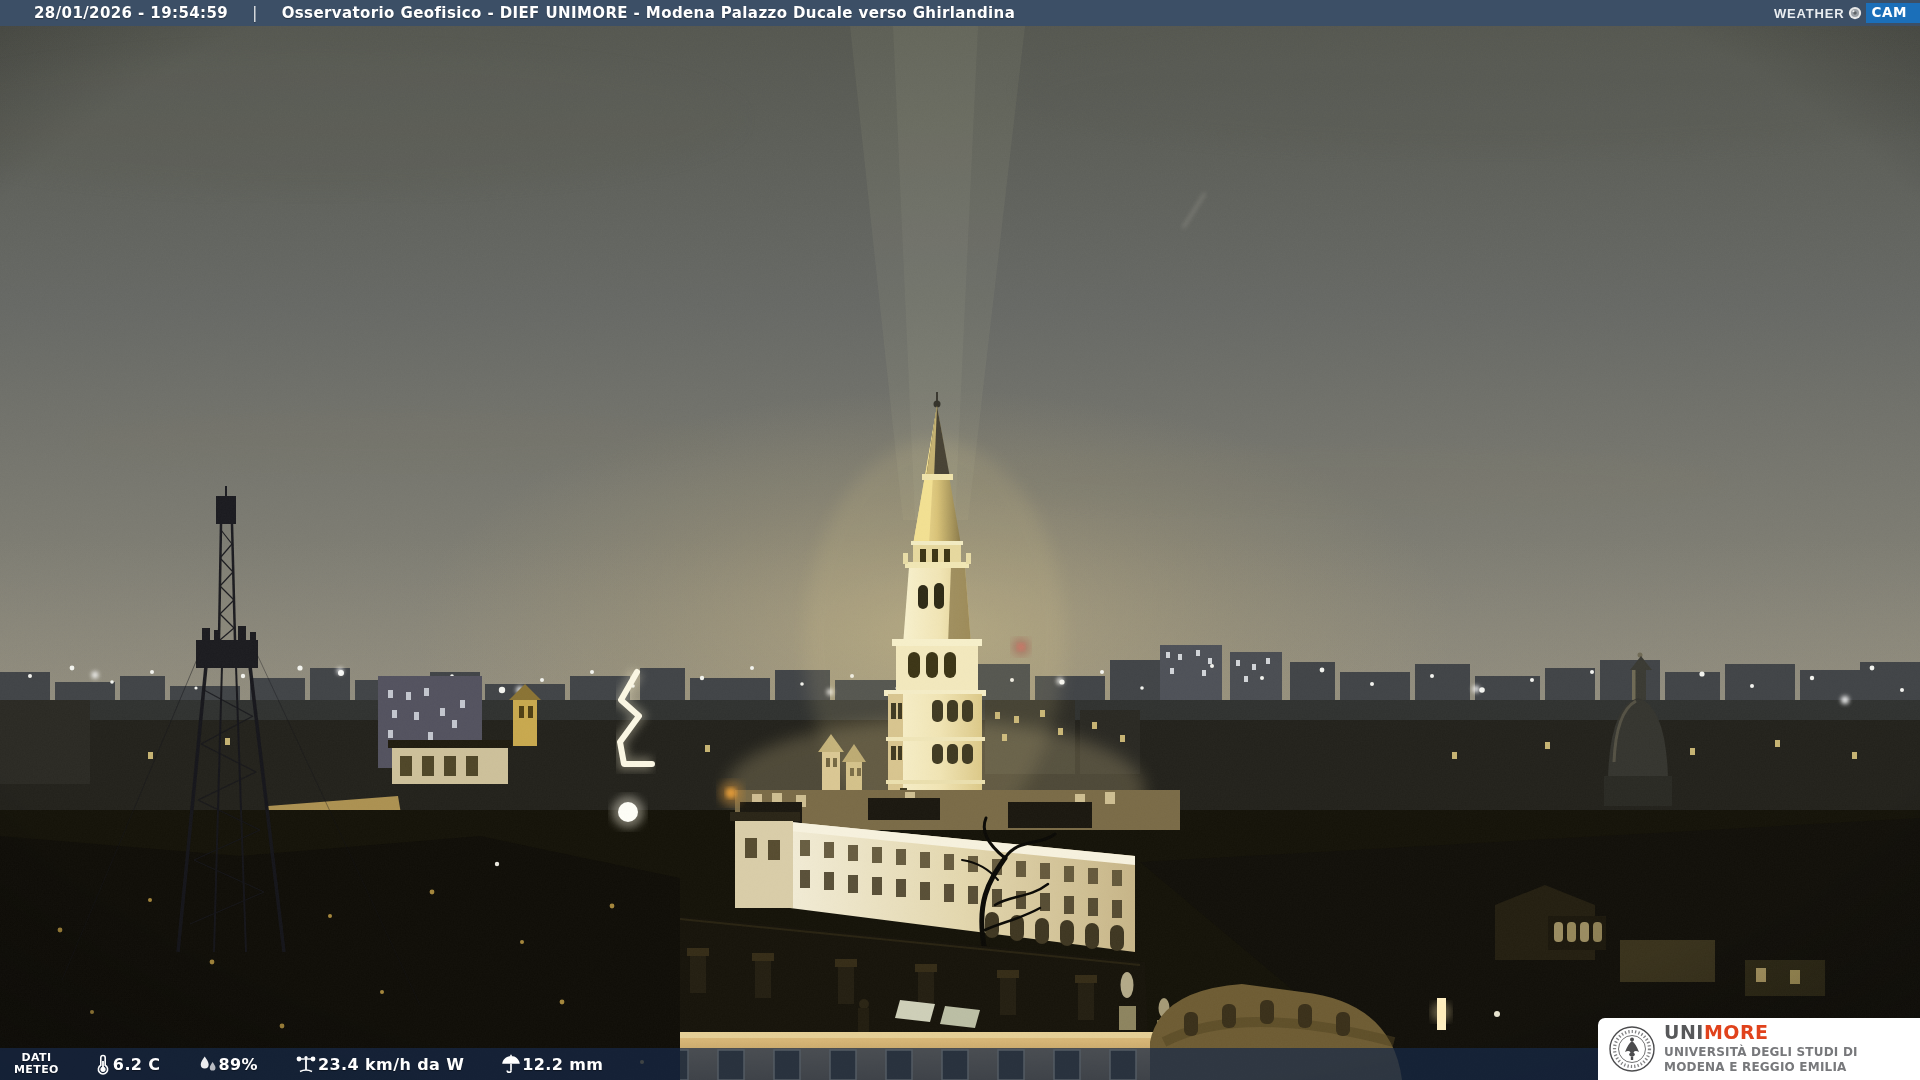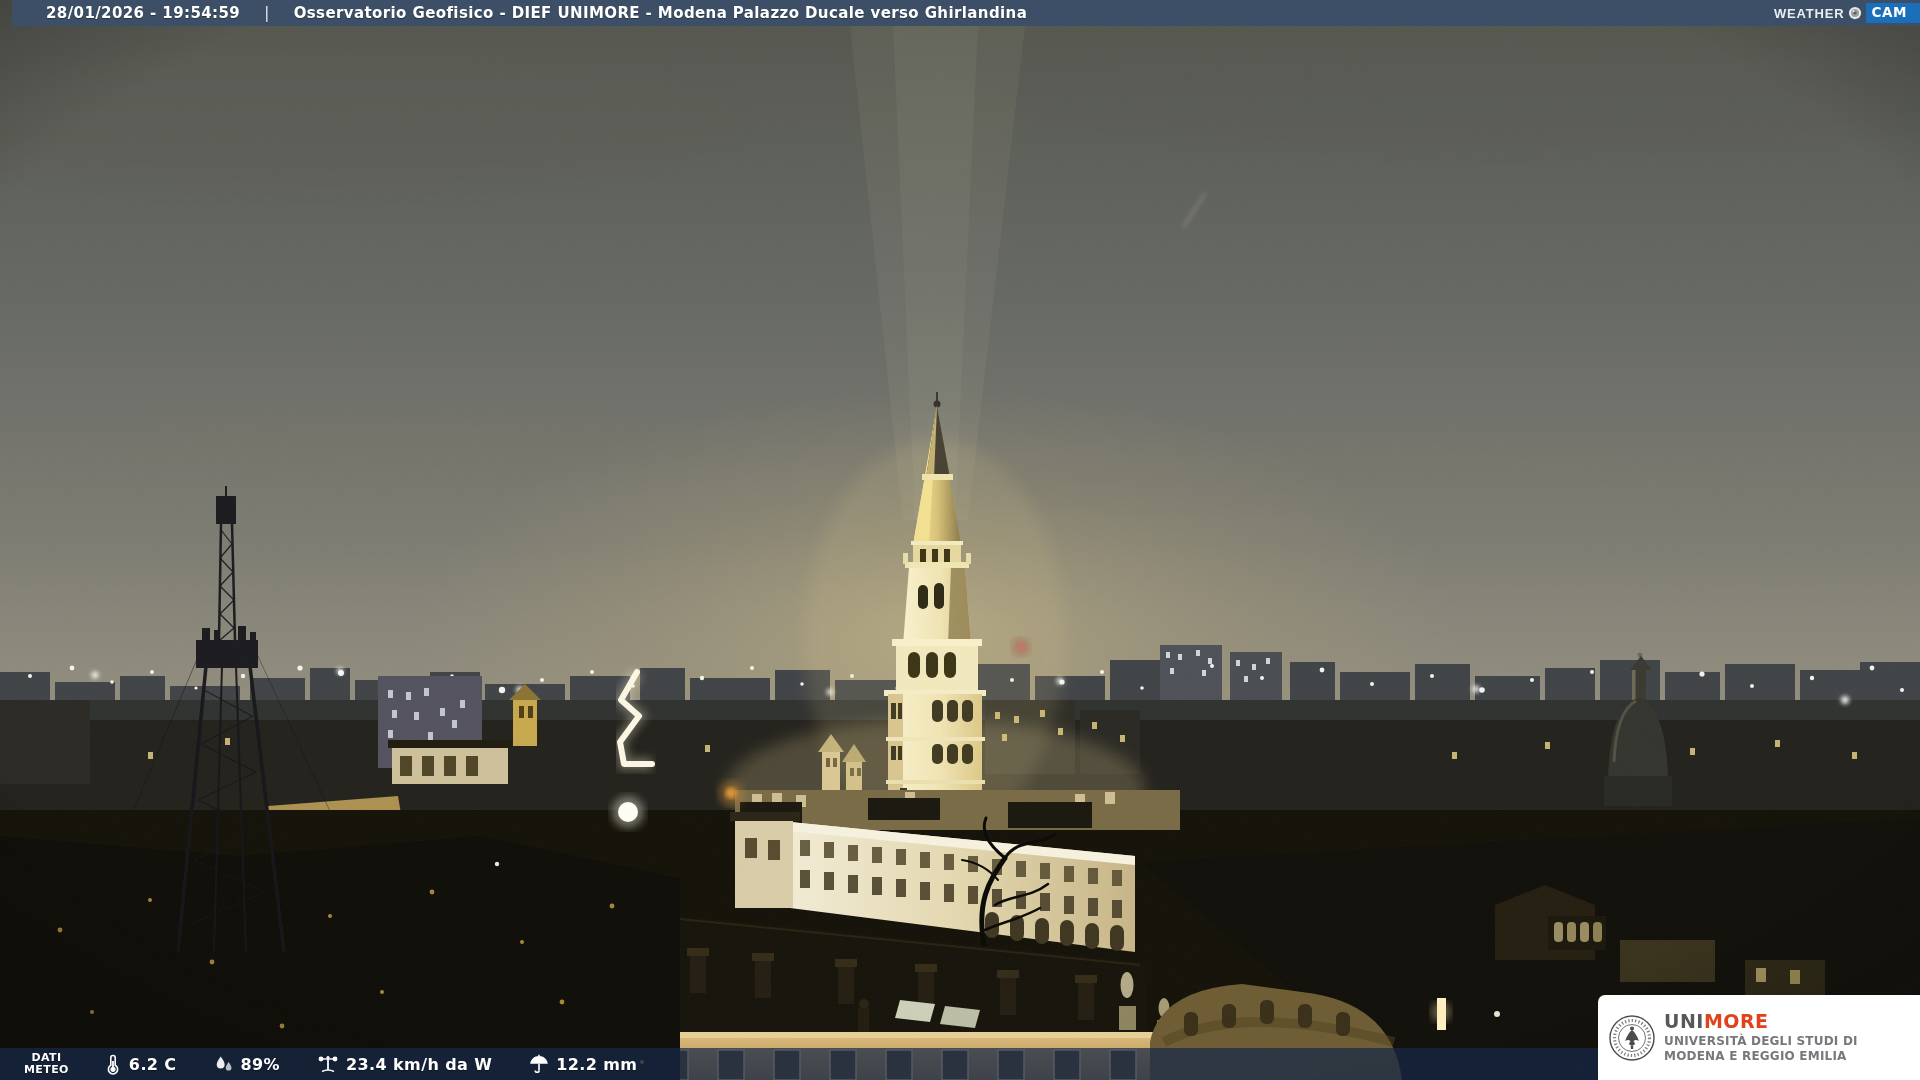--- a/index.html
+++ b/index.html
@@ -4,21 +4,21 @@
 <style>
   html,body{margin:0;padding:0;}
   body{
     width:1920px;height:1080px;overflow:hidden;position:relative;
     background:#000;font-family:"DejaVu Sans","Liberation Sans",sans-serif;
   }
   
   #scene{position:absolute;inset:0;}
   
   .top-bar{
-    position:absolute;top:0;left:12px;right:0;height:26px;
+    position:absolute;top:0;left:0;right:0;height:26px;
     background:var(--top_bar_bg);
     display:flex;align-items:center;
     color:var(--bar_text);
     font-size:15px;font-weight:700;letter-spacing:.4px;
     text-shadow:0 1px 1px rgba(0,0,0,.35);
   }
   .top-bar .datetime{margin-left:34px;white-space:nowrap;}
   .top-bar .sep{margin:0 24px;font-weight:400;opacity:.9;}
   .top-bar .title{white-space:nowrap;}
   .wcam{
@@ -34,37 +34,36 @@
     background:var(--cam_badge_bg);color:#fff;
     font-size:13.5px;font-weight:700;letter-spacing:.6px;
     padding:3px 13px 3px 5px;line-height:1;
   }
   
   .bottom-bar{
     position:absolute;left:0;right:0;bottom:0;height:32px;
     background:var(--bottom_bar_bg);
     display:flex;align-items:center;
     color:var(--bar_text);
-    padding-left:10px;
   }
   .meteo-label{
     margin-left:14px;margin-right:34px;text-align:center;
     font-size:11px;font-weight:700;line-height:1.1;letter-spacing:.4px;
     text-shadow:0 1px 1px rgba(0,0,0,.4);
   }
-  .meteo-item{display:flex;align-items:center;gap:6px;}
+  .meteo-item{display:flex;align-items:center;}
   .meteo-item .val{
     font-size:16px;font-weight:700;letter-spacing:.4px;white-space:nowrap;
     text-shadow:0 1px 1px rgba(0,0,0,.4);
   }
   .meteo-item + .meteo-item{margin-left:36px;text-align:center;}
   .meteo-item svg{display:block;}
   
   .brand-box{
-    position:absolute;right:0;bottom:0;width:322px;height:85px;
+    position:absolute;right:0;bottom:0;width:322px;height:62px;
     background:#fff;border-top-left-radius:7px;
     display:flex;align-items:center;
   }
   .brand-box .seal{margin-left:10px;flex:0 0 auto;}
   .uni-block{margin-left:8px;flex:0 0 auto;}
   .uni-acronym{font-size:19px;font-weight:700;letter-spacing:.5px;line-height:1;}
   .uni-acronym .uni{color:var(--unimore_gray);}
   .uni-acronym .more{color:var(--unimore_red);}
   .uni-sub{
     margin-top:3px;font-size:12px;letter-spacing:.2px;line-height:1.25;

